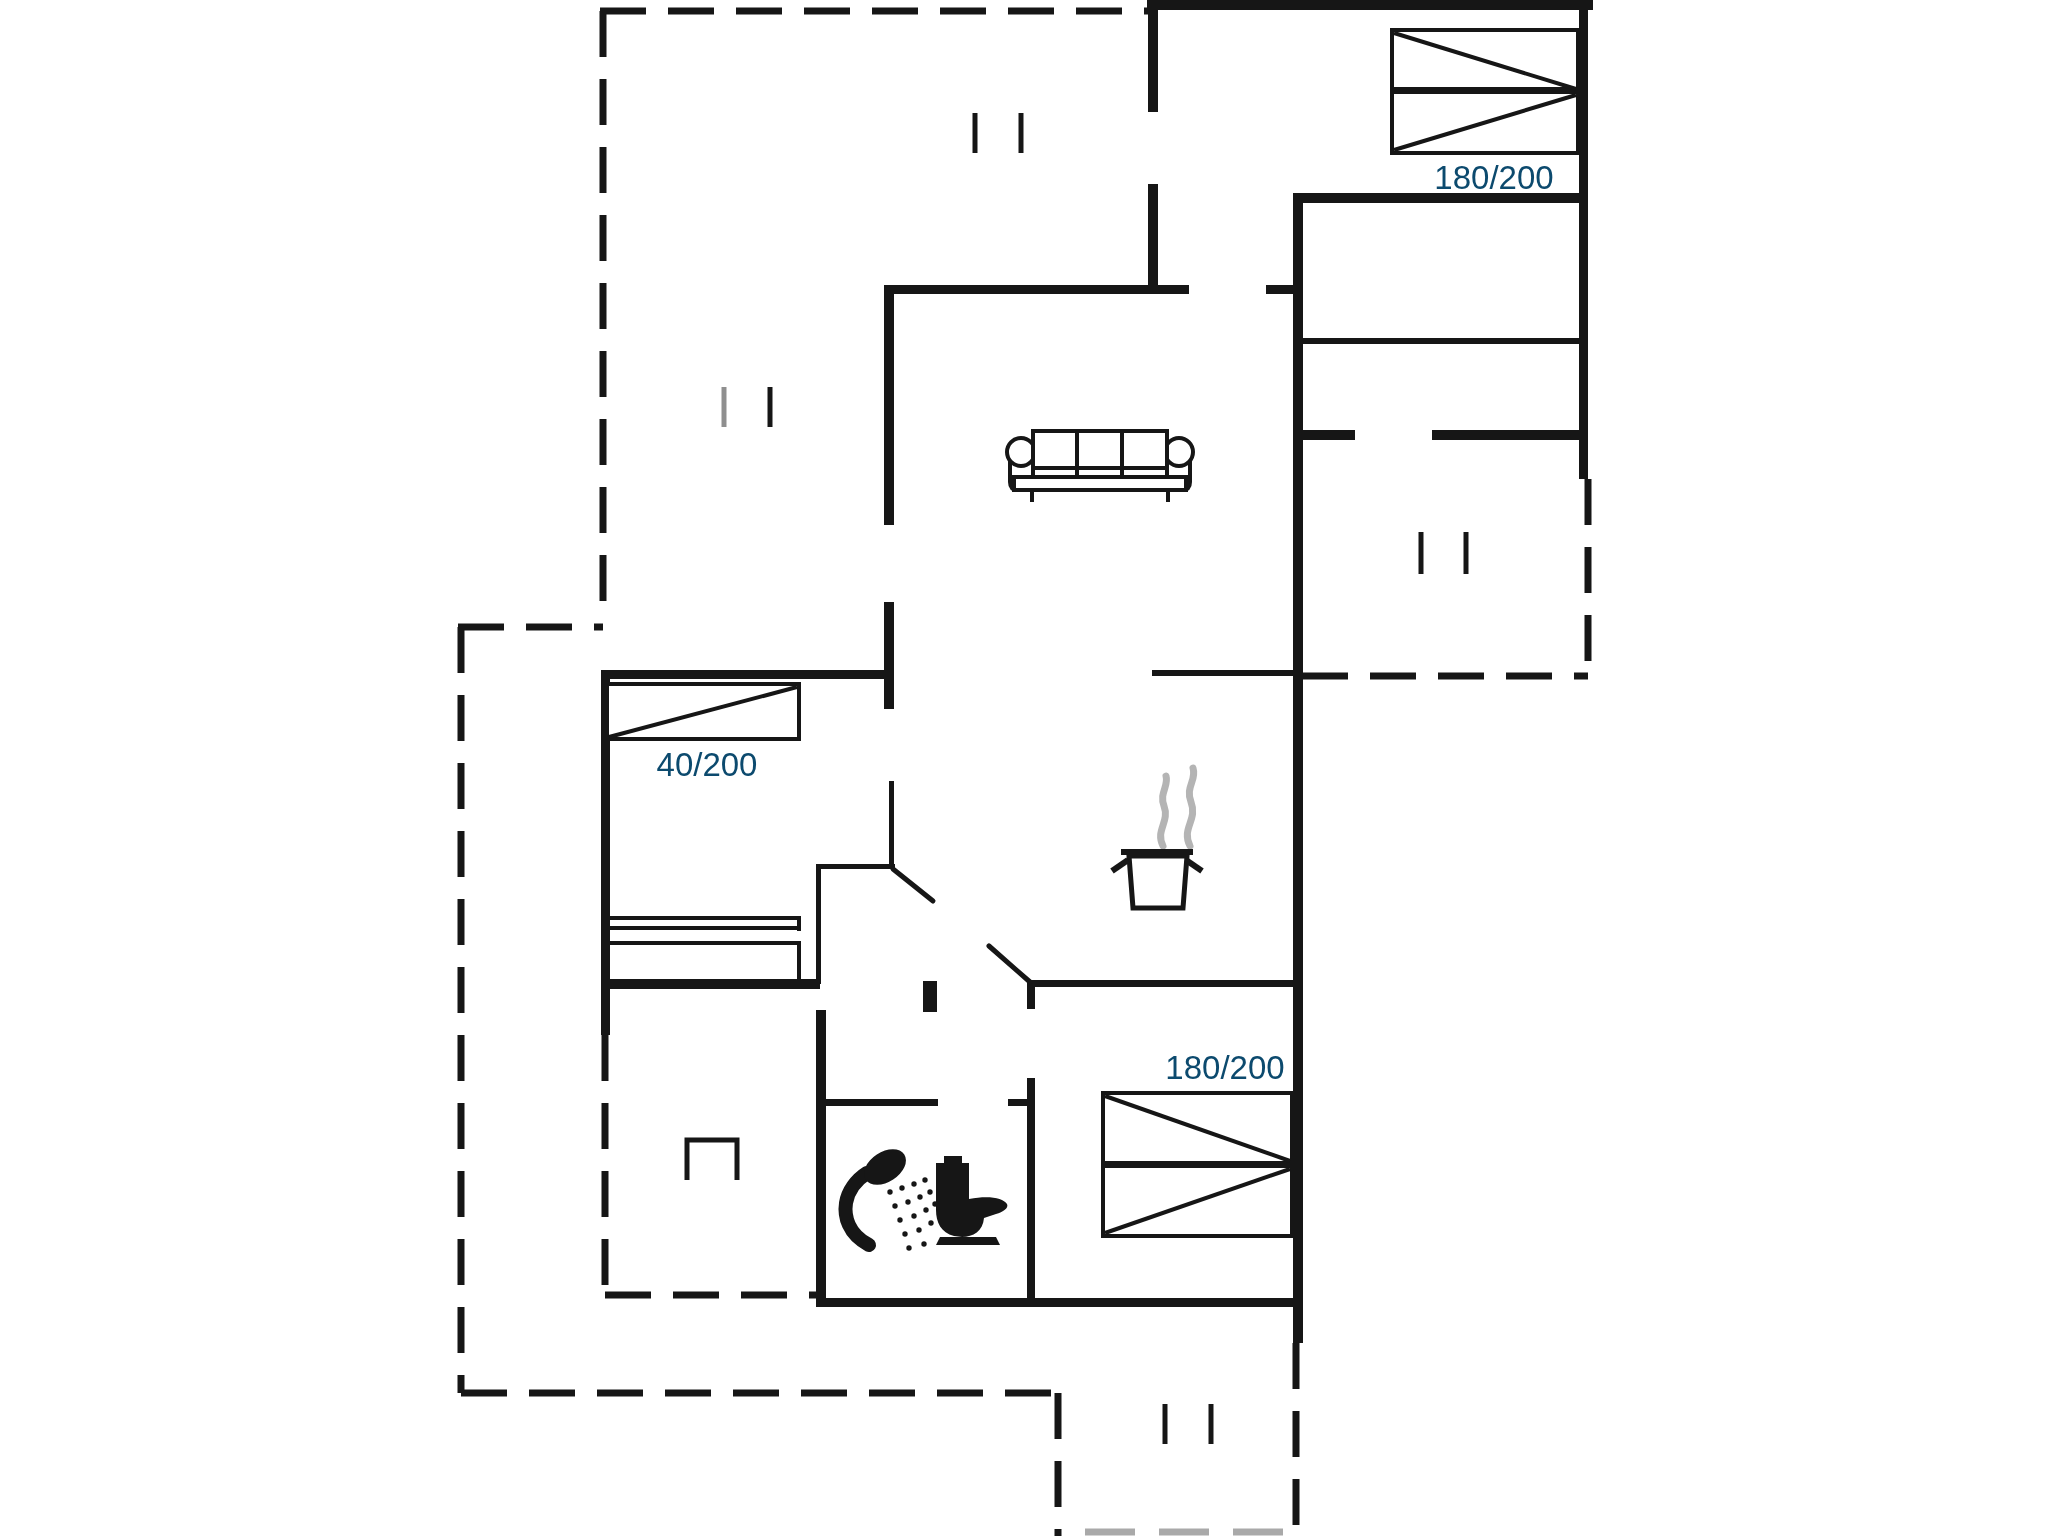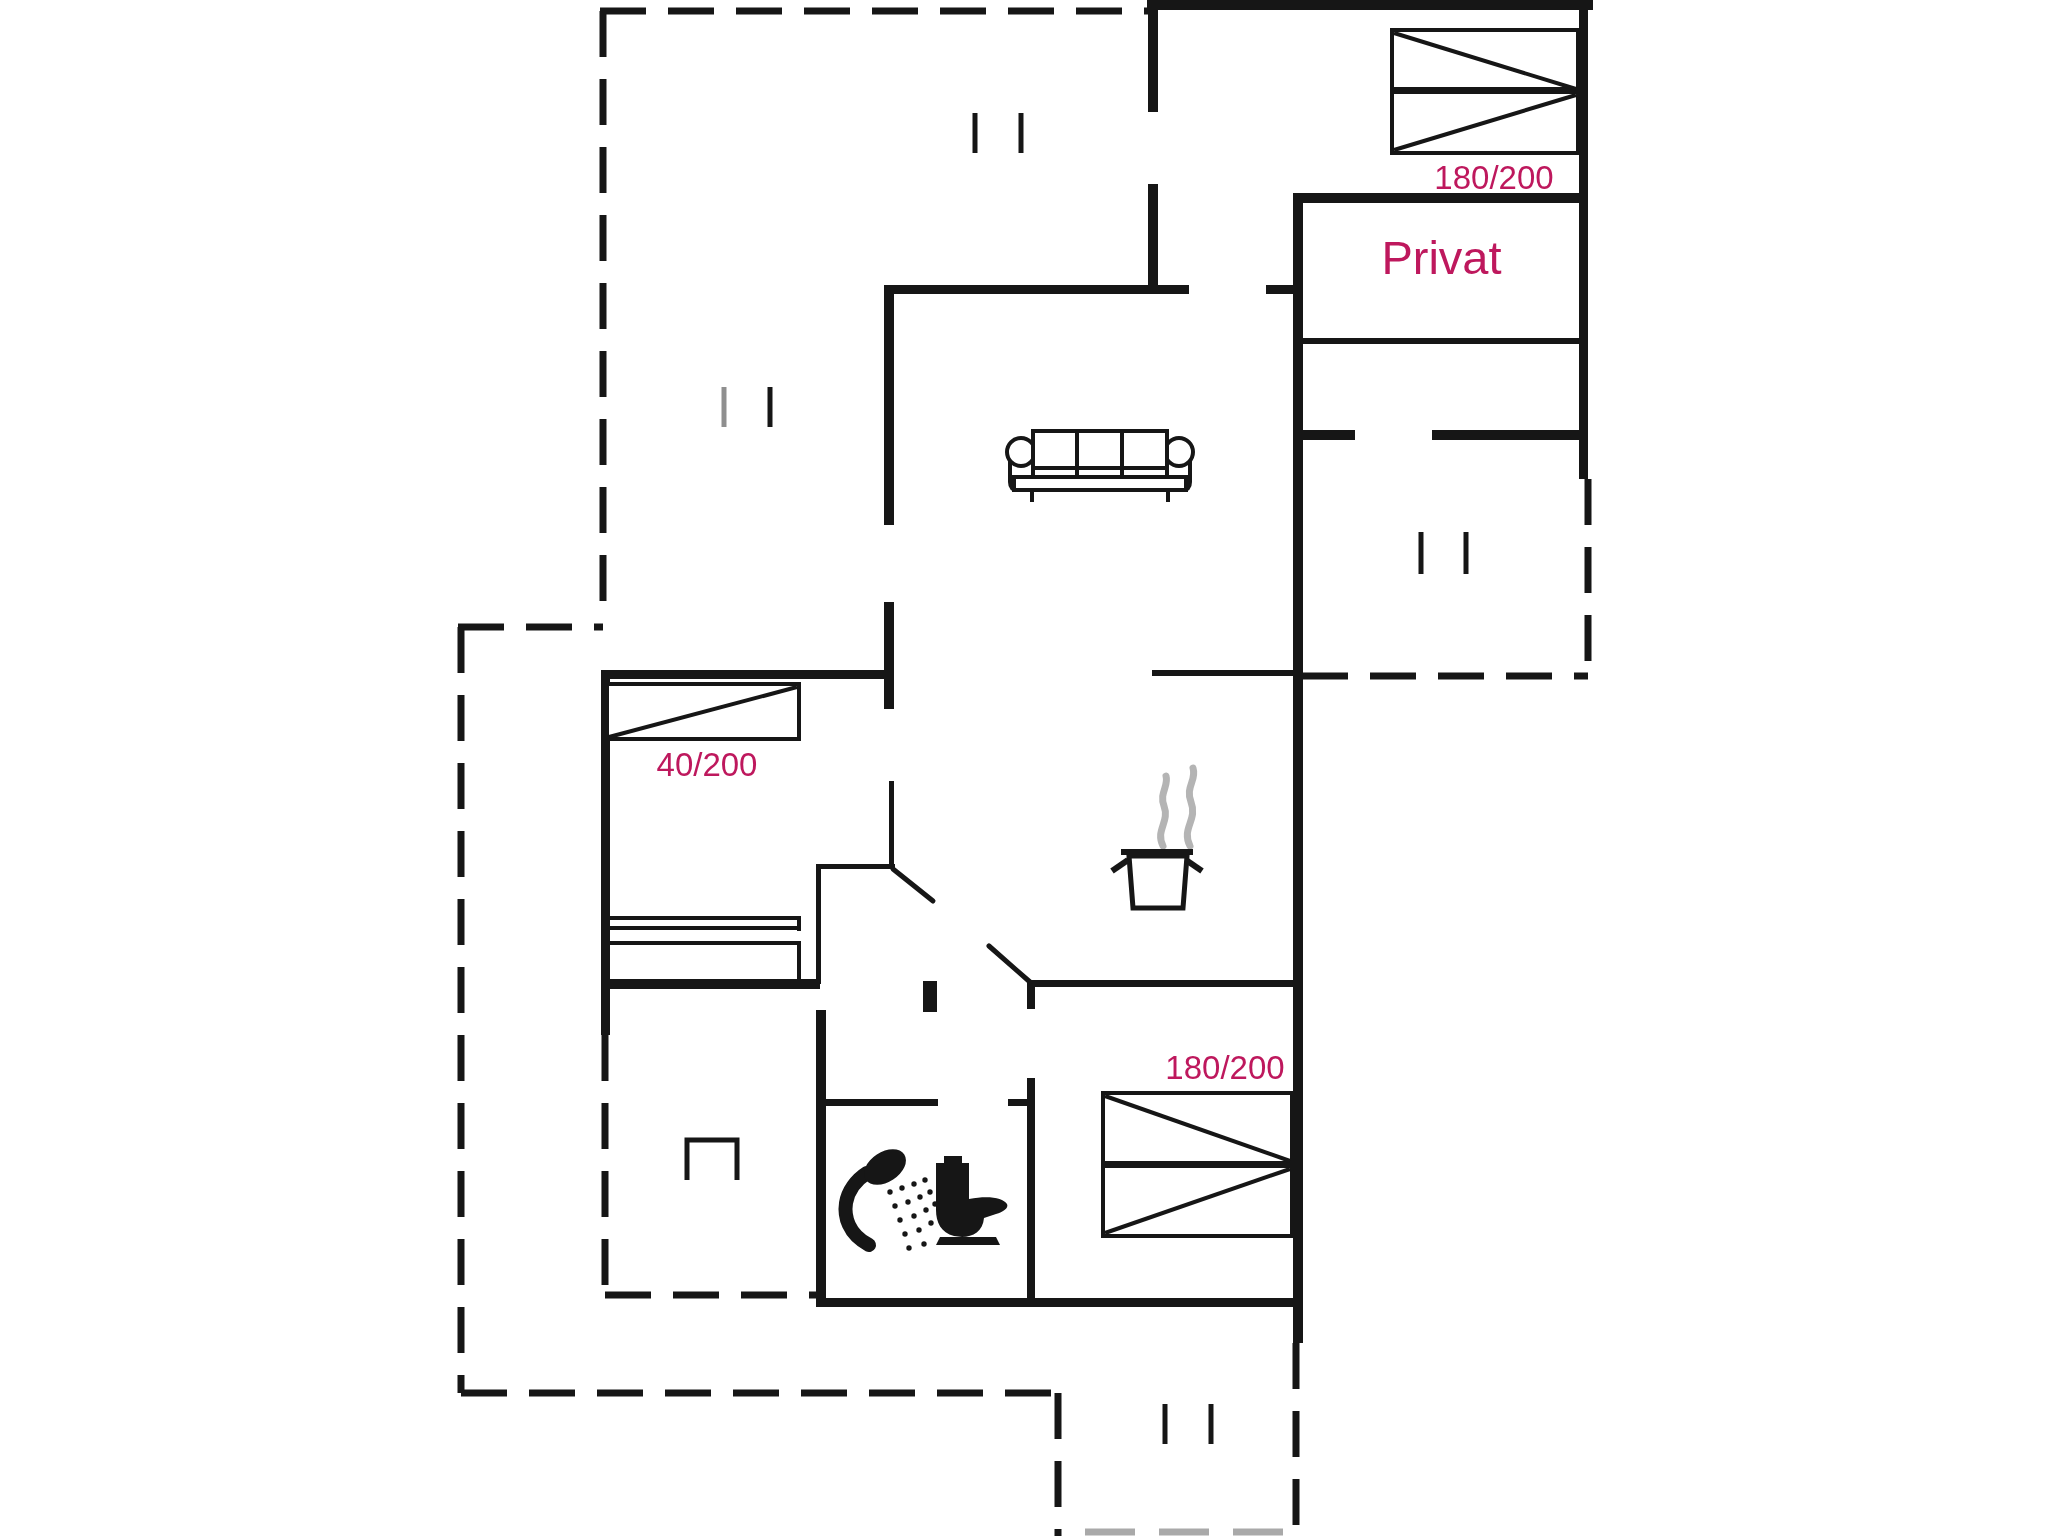--- a/index.html
+++ b/index.html
@@ -6,21 +6,21 @@
   .plan{
     position:relative;
     width:2048px;height:1536px;
     background:#ffffff;
     font-family:"Liberation Sans", sans-serif;
     overflow:hidden;
   }
   .plan svg{position:absolute;left:0;top:0;}
   .lbl{
     position:absolute;
-    color:#be185d;
+    color:#0c4a6e;
     text-align:center;
     white-space:nowrap;
     line-height:1;
     user-select:none;
   }
   .lbl.size{font-size:33px;}
   .lbl.room{font-size:47px;}
 </style>
 </head>
 <body>
@@ -180,19 +180,18 @@
       <path d="M936,1190 L969,1190 L969,1199 C989,1195 1003,1198 1007,1204
                C1009,1208 1003,1212 996,1214 L984,1218 C983,1231 973,1237 962,1237
                L954,1236 C941,1233 936,1222 936,1210 Z"></path>
       <path d="M940,1237 L996,1237 L1000,1245 L936,1245 Z"></path>
     </g>
 
   </svg>
 
   <div class="lbl size" style="left:1392px;top:161px;width:204px;">180/200</div>
 
-  <div class="lbl room" style="left:1295px;top:234px;width:293px;">Privat</div>
 
   <div class="lbl size" style="left:607px;top:748px;width:200px;">40/200</div>
 
   <div class="lbl size" style="left:1125px;top:1051px;width:200px;">180/200</div>
 
 </div>
 
 </body></html>

